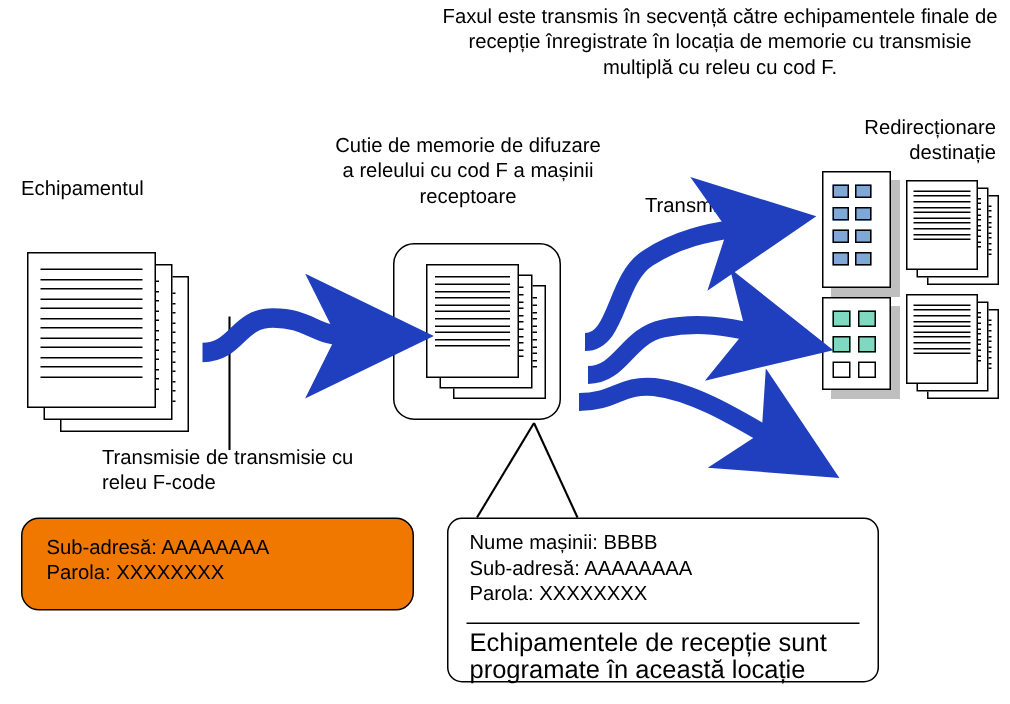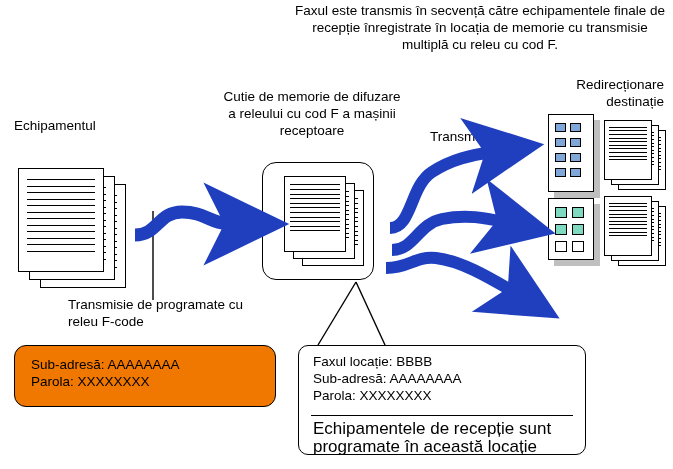--- a/index.html
+++ b/index.html
@@ -212,21 +212,21 @@
 <body>
 
 <div id="stage">
 
   <div class="txt" id="desc">Faxul este transmis în secvență către echipamentele finale de recepție înregistrate în locația de memorie cu transmisie multiplă cu releu cu cod F.</div>
 
   <div class="txt" id="lbl-memorybox">Cutie de memorie de difuzare a releului cu cod F a mașinii receptoare</div>
   <div class="txt" id="lbl-equip">Echipamentul</div>
   <div class="txt" id="lbl-transmit">Transmitere</div>
   <div class="txt" id="lbl-redirect">Redirecționare destinație</div>
-  <div class="txt" id="lbl-fcode">Transmisie de programate cu releu F-code</div>
+  <div class="txt" id="lbl-fcode">Transmisie de transmisie cu releu F-code</div>
 
   <div class="docstack" id="stack-equip">
     <div class="page p3">
         <div class="lines">
           <i></i>
           <i></i>
           <i></i>
           <i></i>
           <i></i>
           <i></i>
@@ -438,21 +438,21 @@
 
   <div id="orangebox">
     <div id="orangebox-inner">
       <div class="txt">Sub-adresă: AAAAAAAA</div>
       <div class="txt">Parola: XXXXXXXX</div>
     </div>
   </div>
 
   <div id="locbox">
     <div id="locbox-top">
-      <div class="txt" style="position:static;">Faxul locație: BBBB</div>
+      <div class="txt" style="position:static;">Nume mașinii: BBBB</div>
       <div class="txt" style="position:static;">Sub-adresă: AAAAAAAA</div>
       <div class="txt" style="position:static;">Parola: XXXXXXXX</div>
     </div>
     <div id="locbox-rule"></div>
     <div id="locbox-bottom" class="txt" style="position:absolute;">Echipamentele de recepție sunt programate în această locație</div>
   </div>
 
   <svg class="overlay" viewBox="0 0 673 469">
     <defs>
       <marker id="ah" markerWidth="7" markerHeight="7" refX="2.2" refY="3.2" orient="auto">

